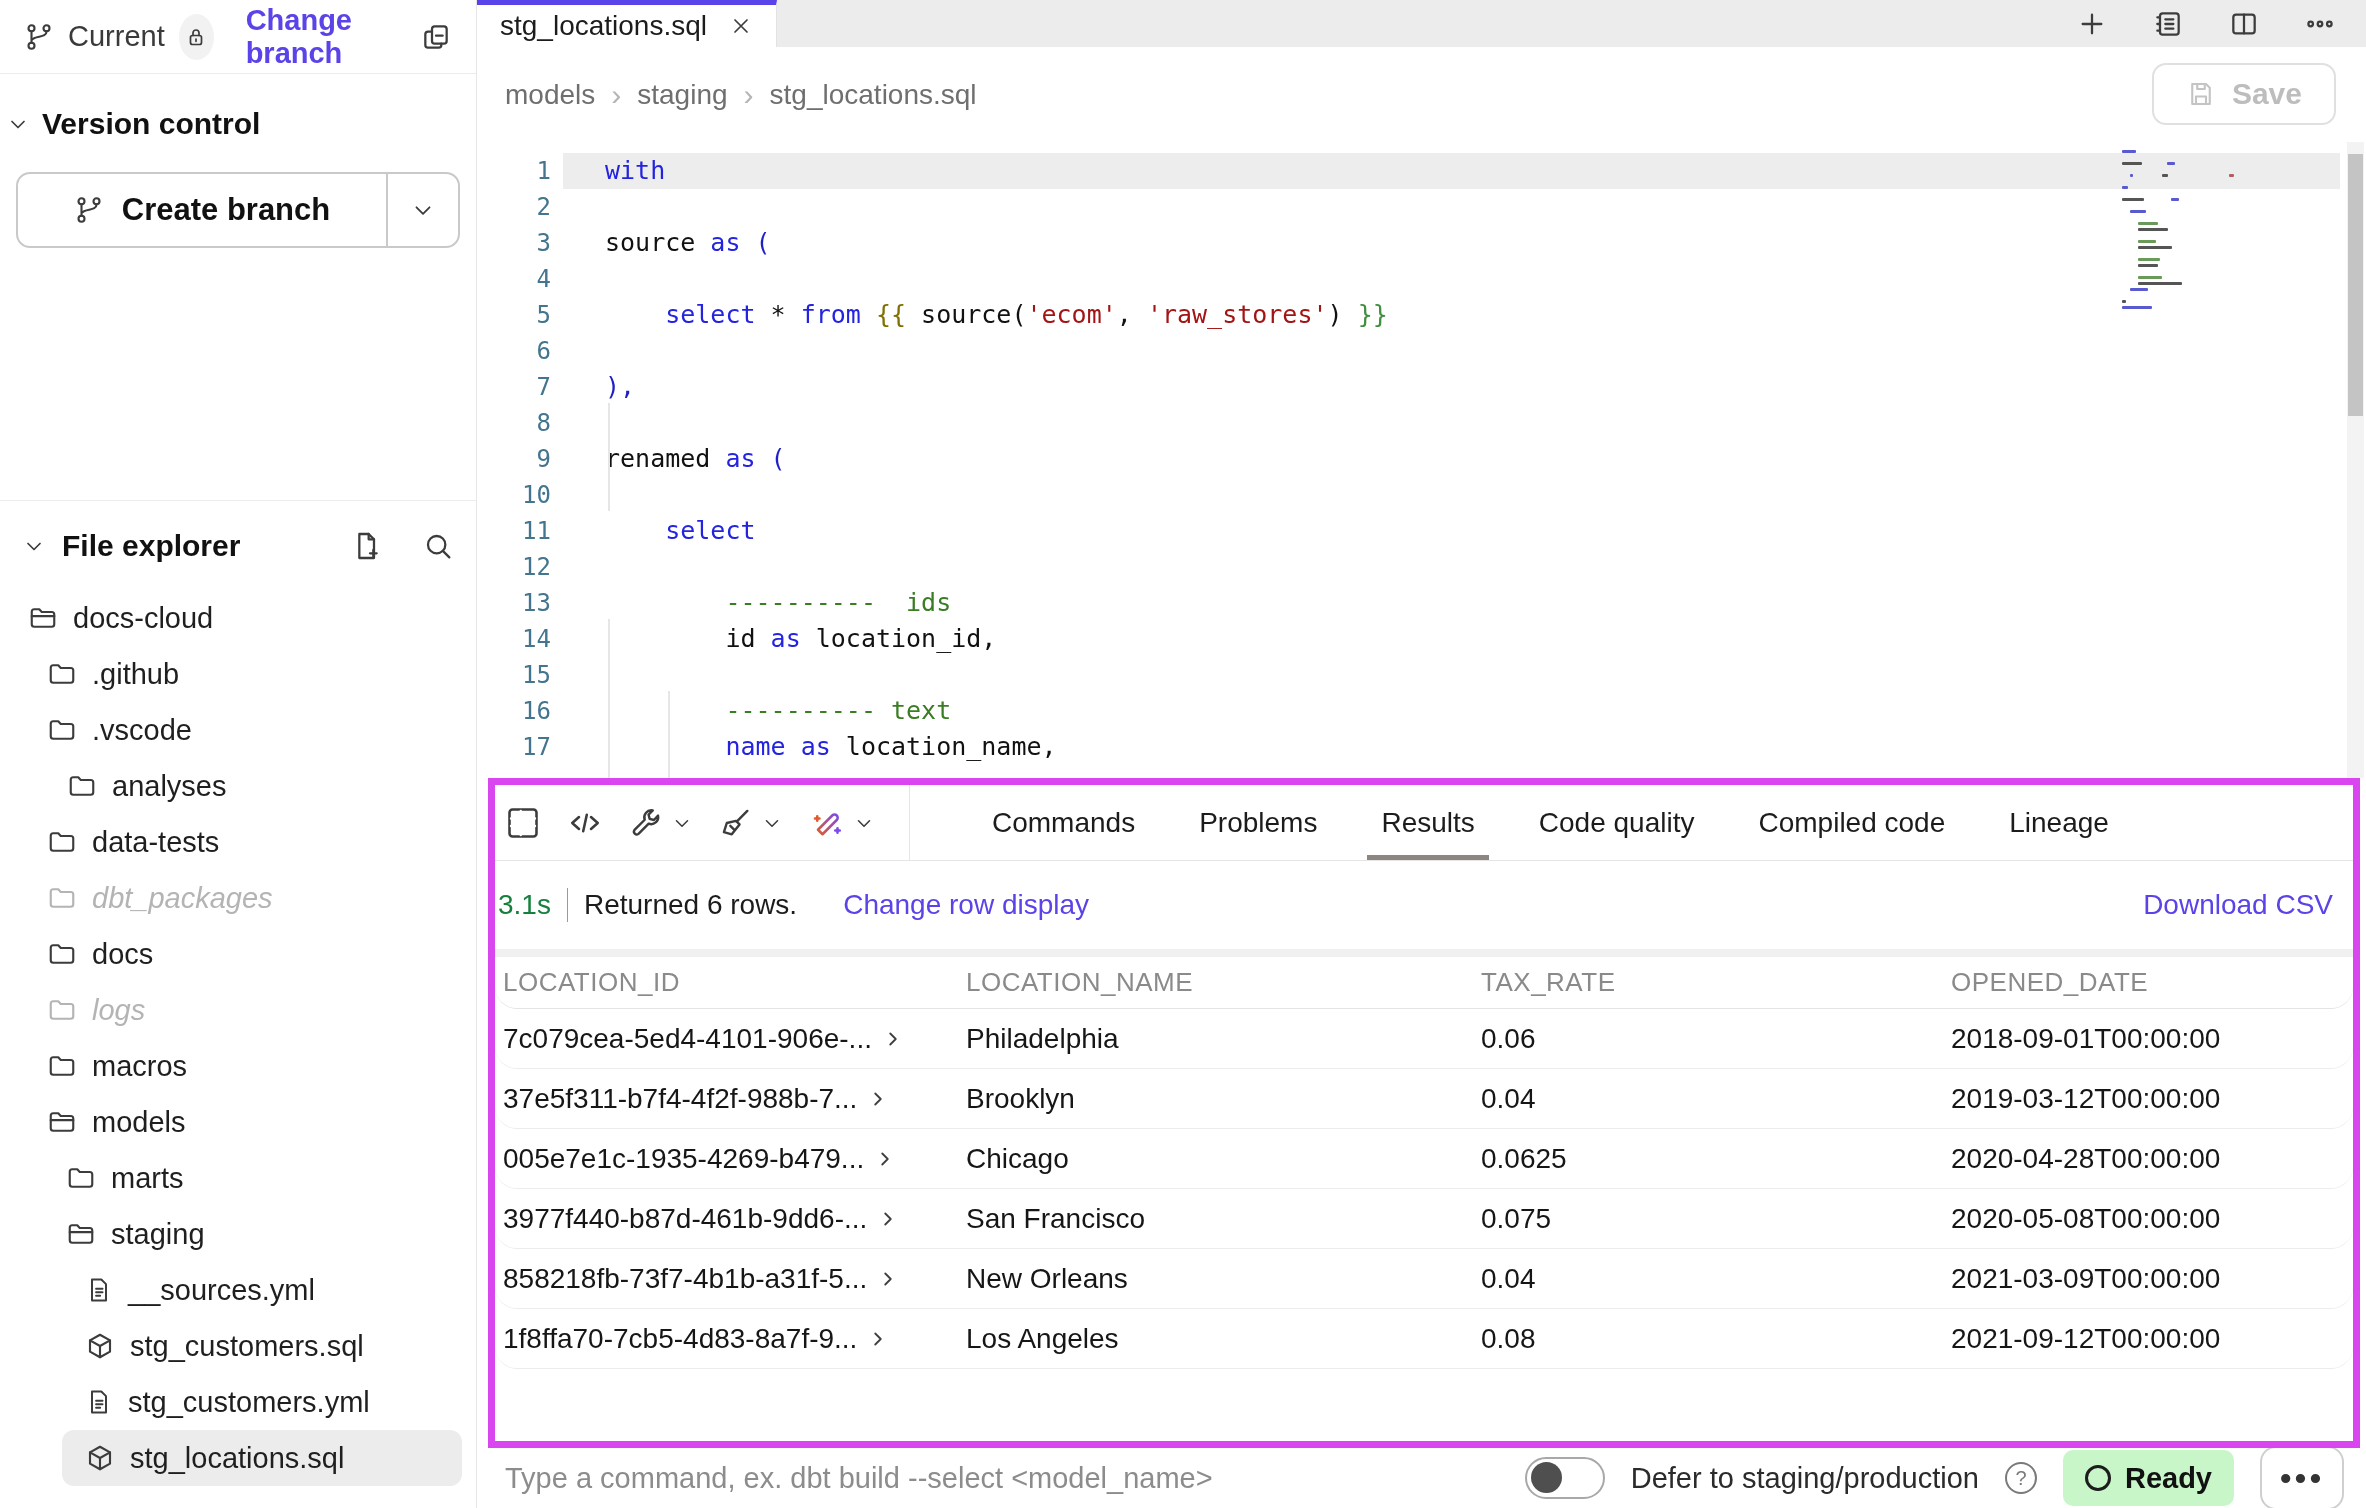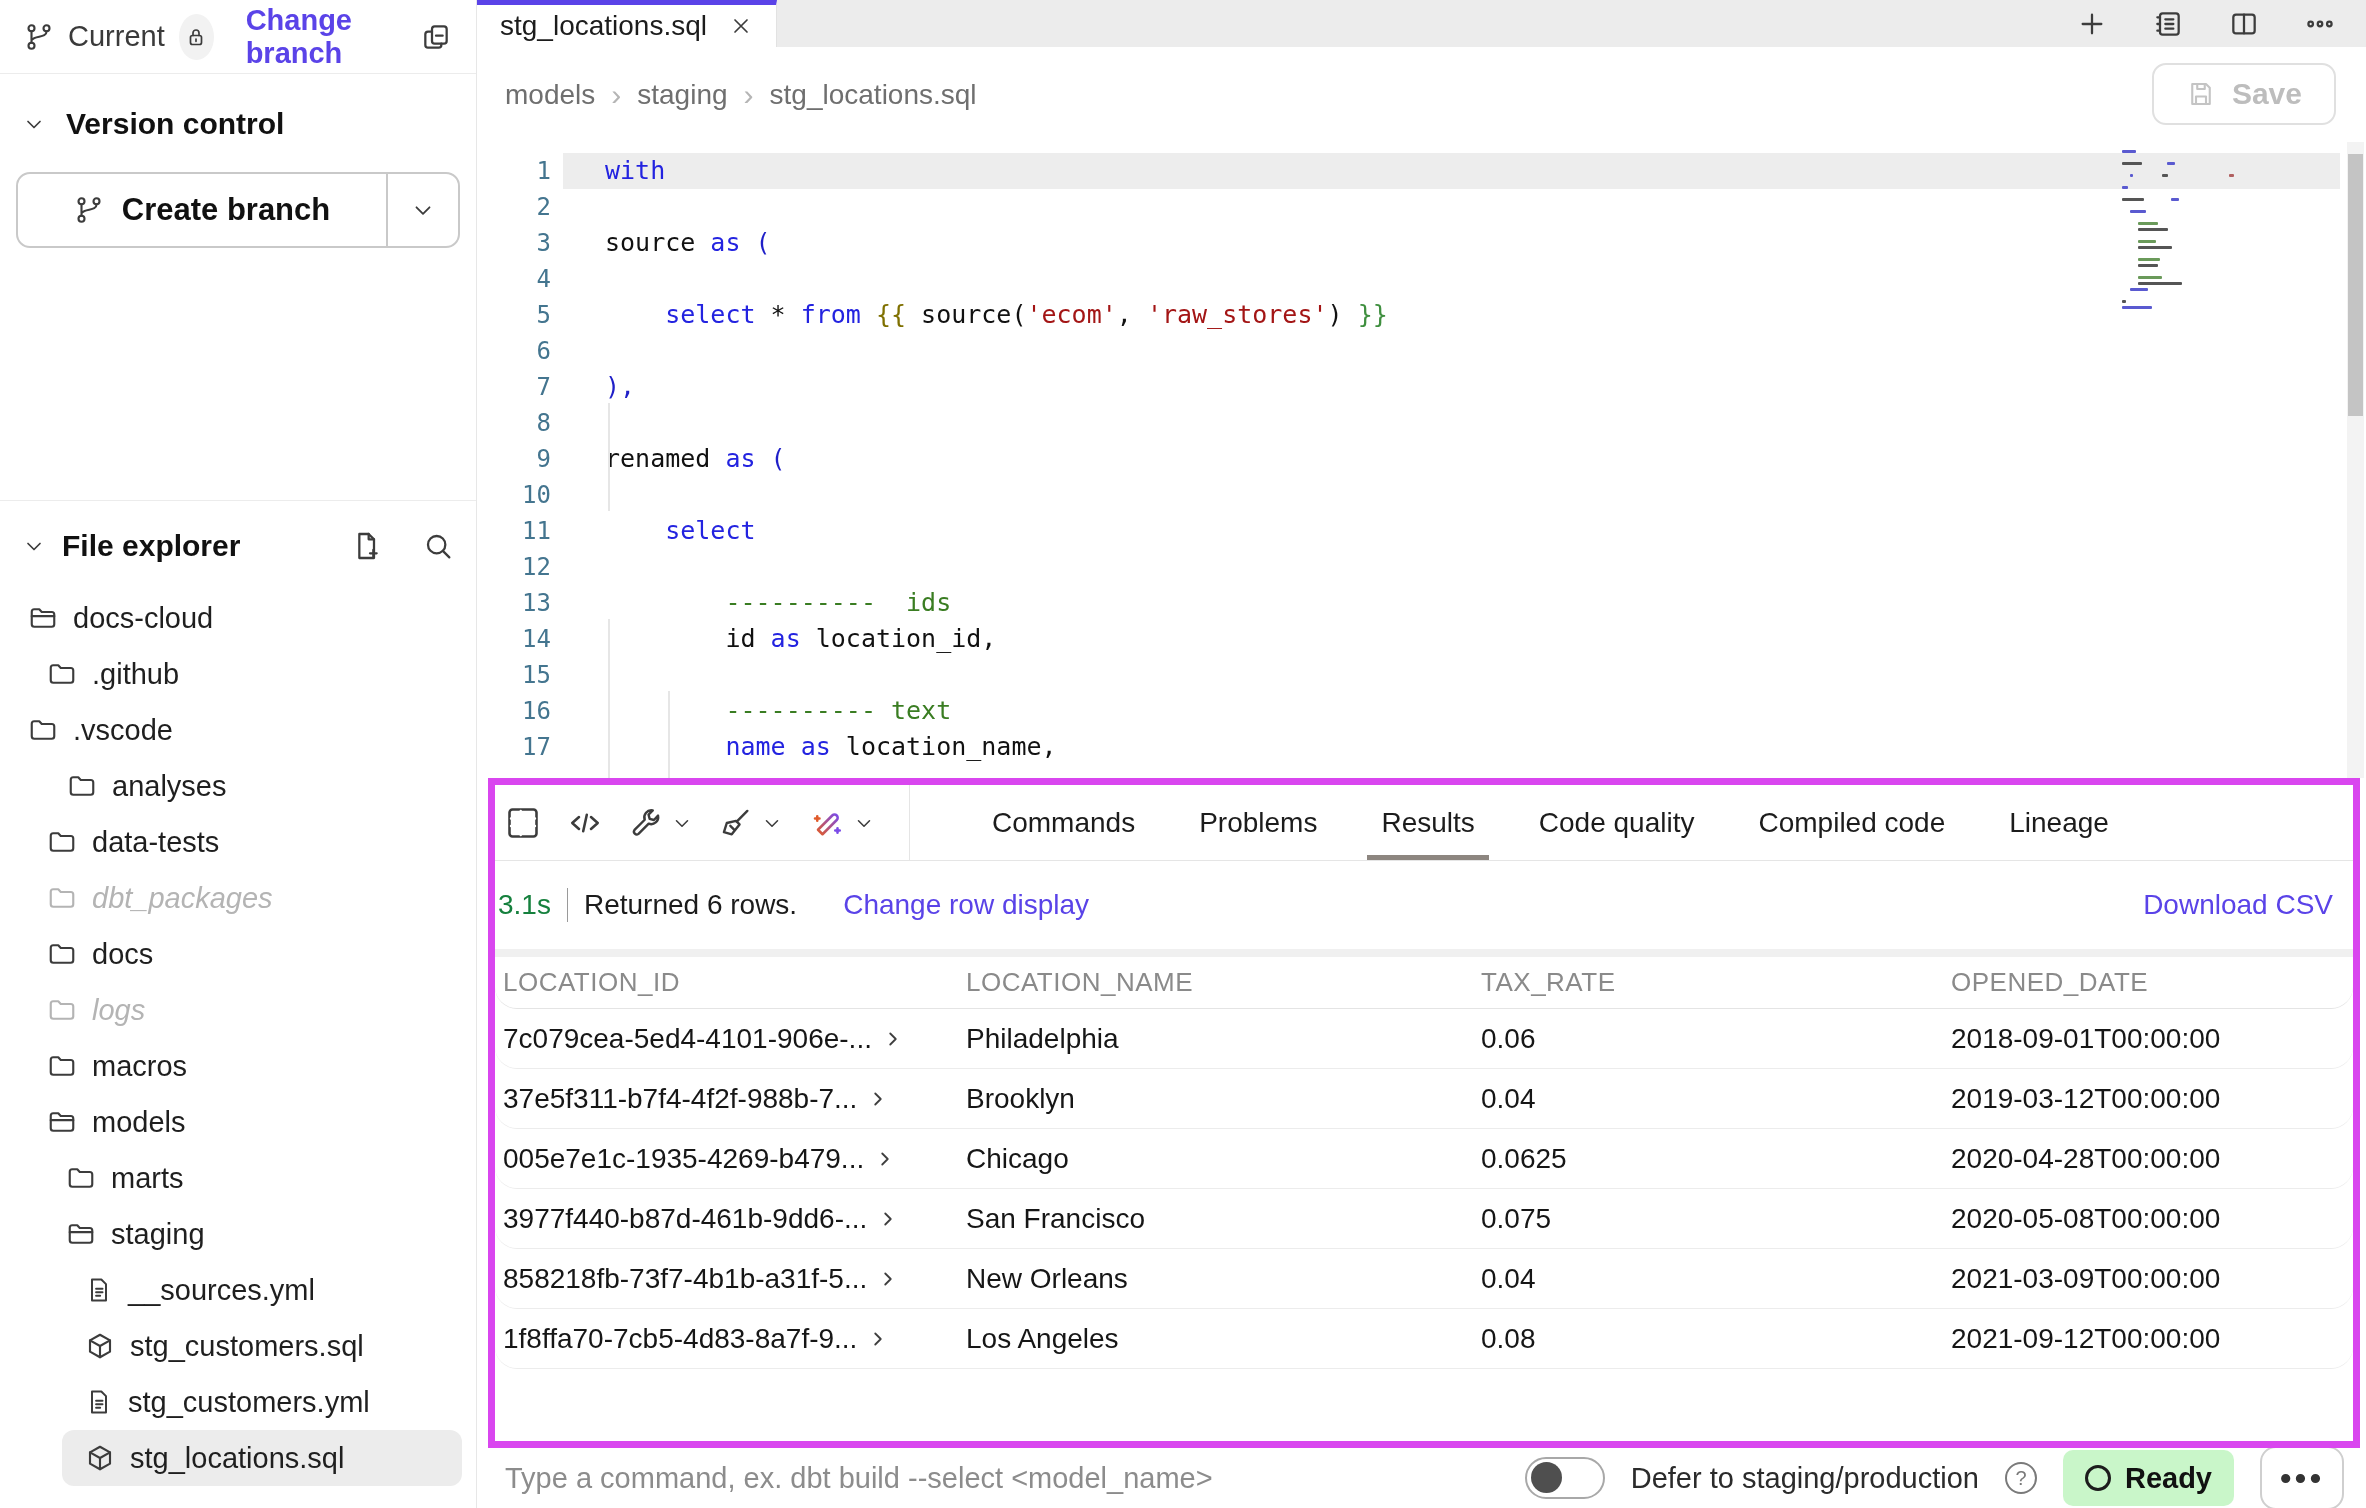--- a/index.html
+++ b/index.html
@@ -11,21 +11,21 @@
   .ic svg { stroke:#3c3c3c; fill:none; stroke-width:1.7; stroke-linecap:round; stroke-linejoin:round; }
 
   
   .sidebar { position:absolute; left:0; top:0; width:477px; height:1508px; background:#fff; border-right:1px solid #e7e7e7; }
   .sb-top { height:74px; display:flex; align-items:center; padding:0 24px; border-bottom:1px solid #ececec; gap:14px; }
   .sb-top .label { font-size:29px; color:#3a3a3a; }
   .lock-circle { width:46px; height:46px; border-radius:50%; background:#f2f2f2; display:flex; align-items:center; justify-content:center; }
   .change-branch { color:#5a43e8; font-size:29px; font-weight:600; margin-left:18px; cursor:pointer; }
   .copy-ic { margin-left:auto; }
 
-  .vc-header { display:flex; align-items:center; gap:20px; padding:0 22px; margin-top:22px; height:56px; }
+  .vc-header { display:flex; align-items:center; gap:12px; padding:0 6px; margin-top:22px; height:56px; }
   .sec-title { font-size:30px; font-weight:700; color:#111; }
   .create-branch { margin:20px 16px 0 16px; height:76px; border:2px solid #c9c9c9; border-radius:14px; display:flex; overflow:hidden; background:#fff; }
   .cb-main { flex:1; display:flex; align-items:center; justify-content:center; gap:18px; font-size:31px; font-weight:600; color:#111; cursor:pointer; }
   .cb-arrow { width:72px; border-left:2px solid #c9c9c9; display:flex; align-items:center; justify-content:center; cursor:pointer; }
 
   .sb-divider { position:absolute; left:0; right:0; top:500px; border-top:1px solid #ececec; }
   .fe-header { position:absolute; left:0; right:0; top:516px; height:60px; display:flex; align-items:center; gap:16px; padding:0 22px; }
   .fe-icons { margin-left:auto; display:flex; gap:40px; }
 
   .tree { position:absolute; left:0; right:0; top:590px; }
@@ -206,21 +206,21 @@
           <span>docs-cloud</span>
         </div>
         <div class="tree-item" style="padding-left: 47px;">
           <span class="ic">
             <svg width="30" height="30" viewBox="0 0 24 24">
               <path d="M3 7a2 2 0 0 1 2-2h4l2 2.2h8a2 2 0 0 1 2 2V17a2 2 0 0 1-2 2H5a2 2 0 0 1-2-2z"></path>
             </svg>
           </span>
           <span>.github</span>
         </div>
-        <div class="tree-item" style="padding-left: 28px;">
+        <div class="tree-item" style="padding-left: 47px;">
           <span class="ic">
             <svg width="30" height="30" viewBox="0 0 24 24">
               <path d="M3 7a2 2 0 0 1 2-2h4l2 2.2h8a2 2 0 0 1 2 2V17a2 2 0 0 1-2 2H5a2 2 0 0 1-2-2z"></path>
             </svg>
           </span>
           <span>.vscode</span>
         </div>
         <div class="tree-item" style="padding-left: 67px;">
           <span class="ic">
             <svg width="30" height="30" viewBox="0 0 24 24">

